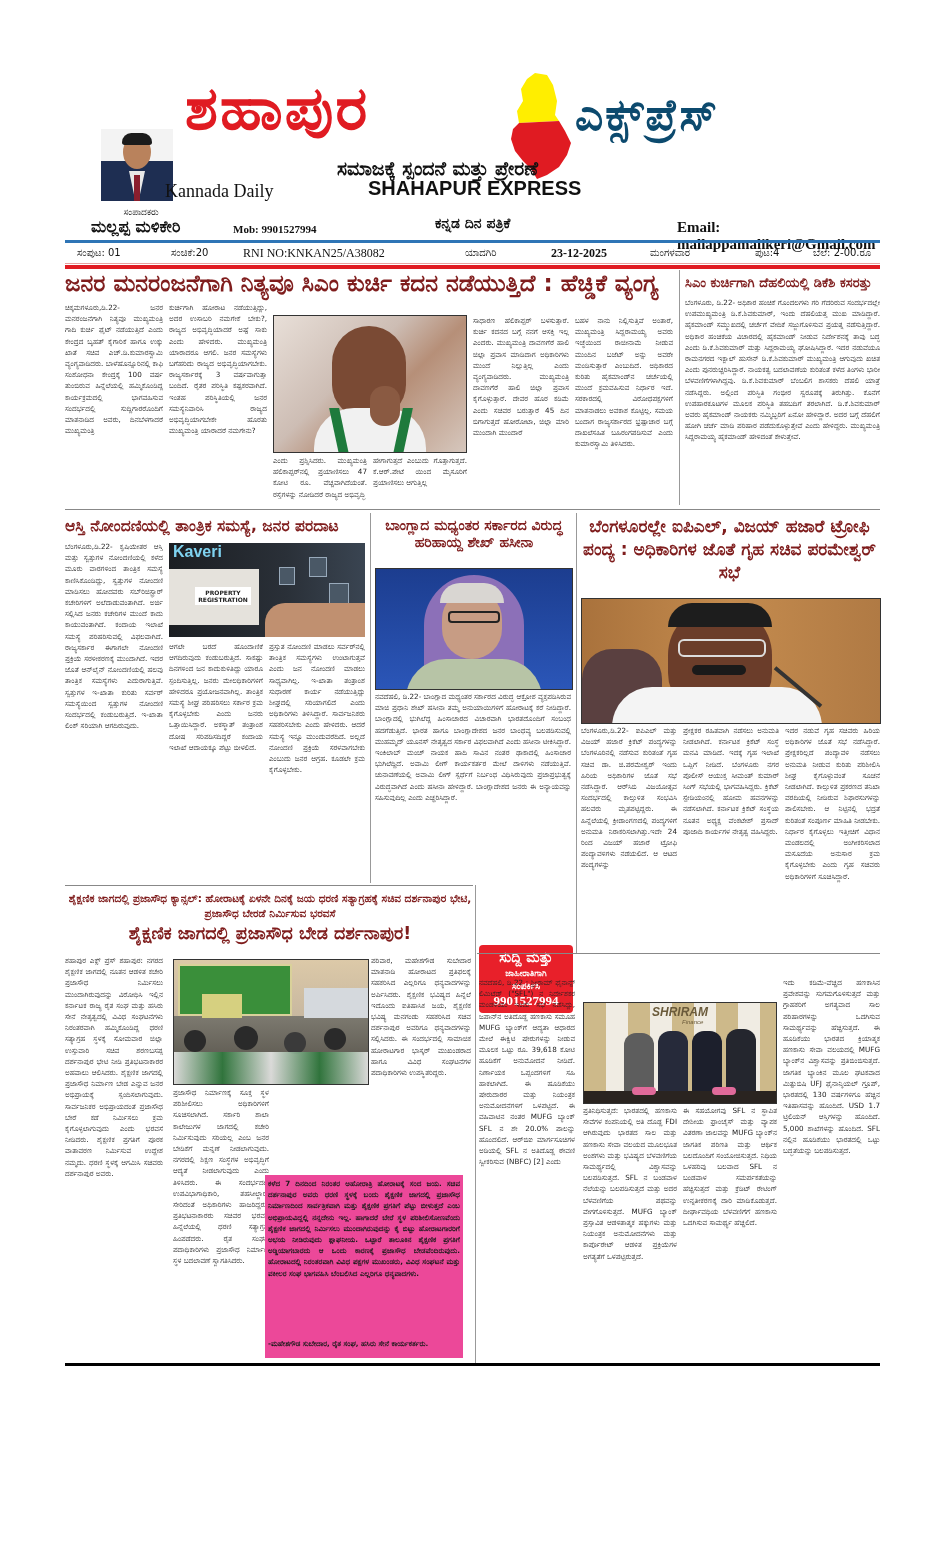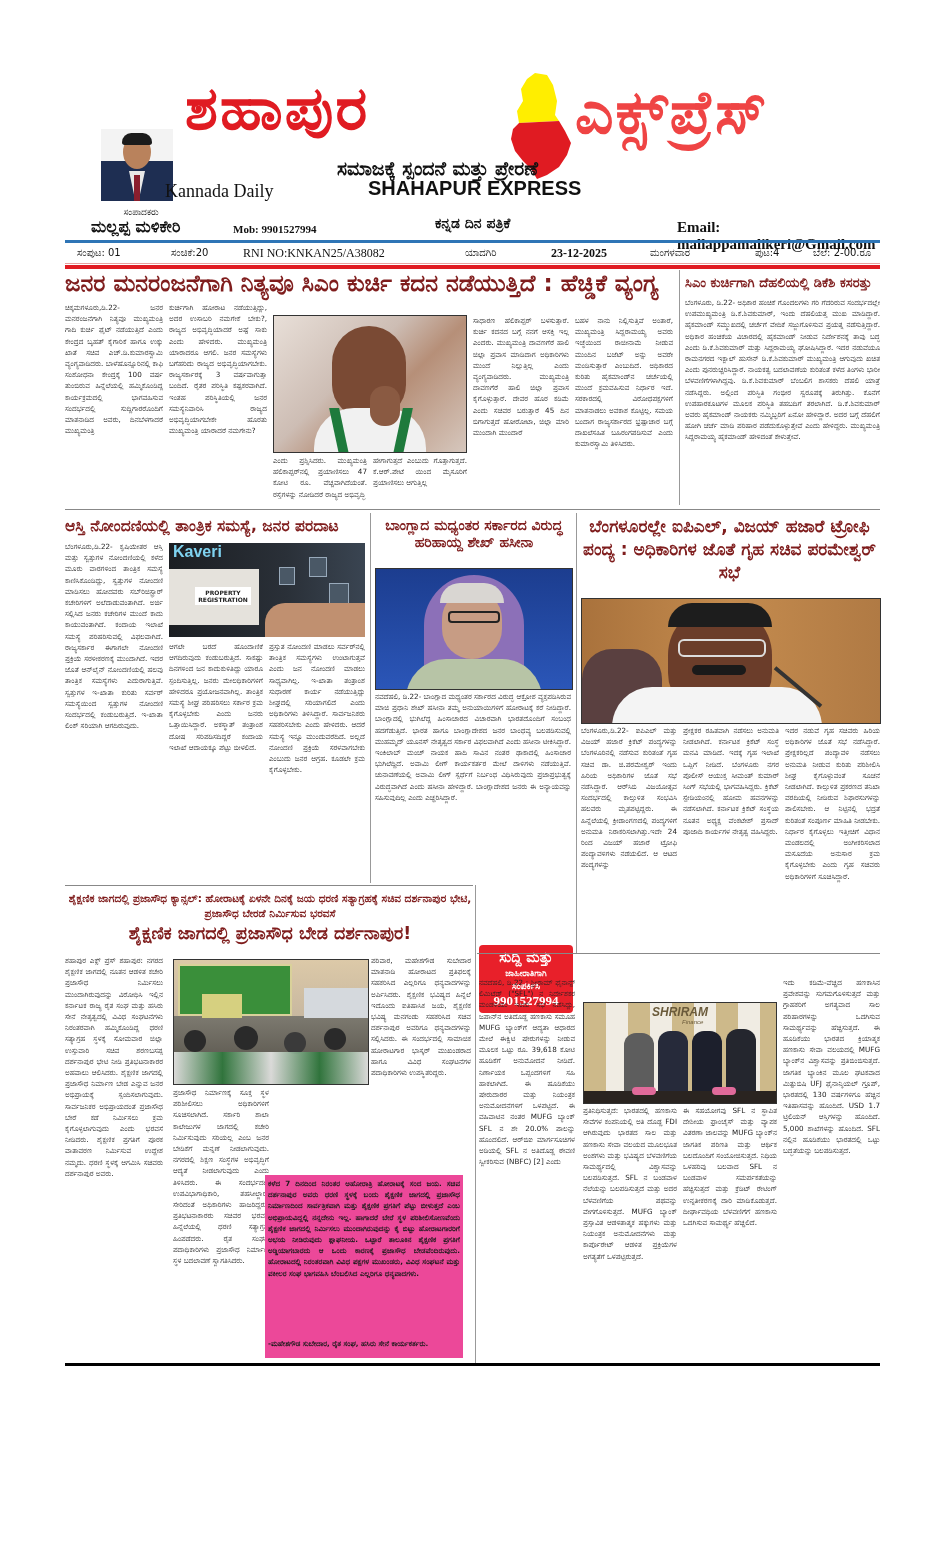--- a/index.html
+++ b/index.html
@@ -1,21 +1,21 @@
 <!DOCTYPE html>
 <html><head>
 <meta charset="utf-8">
 <style>
   html,body{margin:0;padding:0;background:#fff;}
   body{width:945px;height:1565px;position:relative;font-family:"DejaVu Sans",sans-serif;color:#111;overflow:hidden;}
   .page{position:absolute;left:65px;top:65px;width:815px;}
   
   .mast{position:relative;height:178px;}
   .title-red{position:absolute;left:120px;top:8px;font-family:"DejaVu Sans",sans-serif;font-weight:bold;font-size:60px;color:#e01b22;letter-spacing:2px;}
-  .title-black{position:absolute;left:510px;top:12px;font-weight:bold;font-size:60px;color:#ef4444;letter-spacing:2px;}
+  .title-black{position:absolute;left:510px;top:24px;font-weight:bold;font-size:44px;color:#0c4a6e;letter-spacing:2px;}
   .map{position:absolute;left:432px;top:6px;width:80px;height:110px;}
   .tagline{position:absolute;left:272px;top:92px;font-weight:bold;font-size:19px;}
   .kdaily{position:absolute;left:100px;top:116px;font-family:"Liberation Serif",serif;font-size:18px;}
   .enname{position:absolute;left:303px;top:112px;font-family:"Liberation Sans",sans-serif;font-weight:bold;font-size:20px;}
   .knpaper{position:absolute;left:370px;top:150px;font-weight:bold;font-size:14px;}
   .mob{position:absolute;left:168px;top:158px;font-family:"Liberation Serif",serif;font-size:11px;font-weight:bold;}
   .email{position:absolute;left:612px;top:154px;font-family:"Liberation Serif",serif;font-size:15px;font-weight:bold;}
   .editor-photo{position:absolute;left:36px;top:64px;width:72px;height:72px;background:linear-gradient(#f3f3f3 0,#f3f3f3 45%,#1e2e52 45%);overflow:hidden;}
   .editor-photo .head{position:absolute;left:22px;top:6px;width:28px;height:34px;border-radius:50%;background:#b9825c;}
   .editor-photo .hair{position:absolute;left:21px;top:4px;width:30px;height:12px;border-radius:14px 14px 4px 4px;background:#1b1b1b;}

